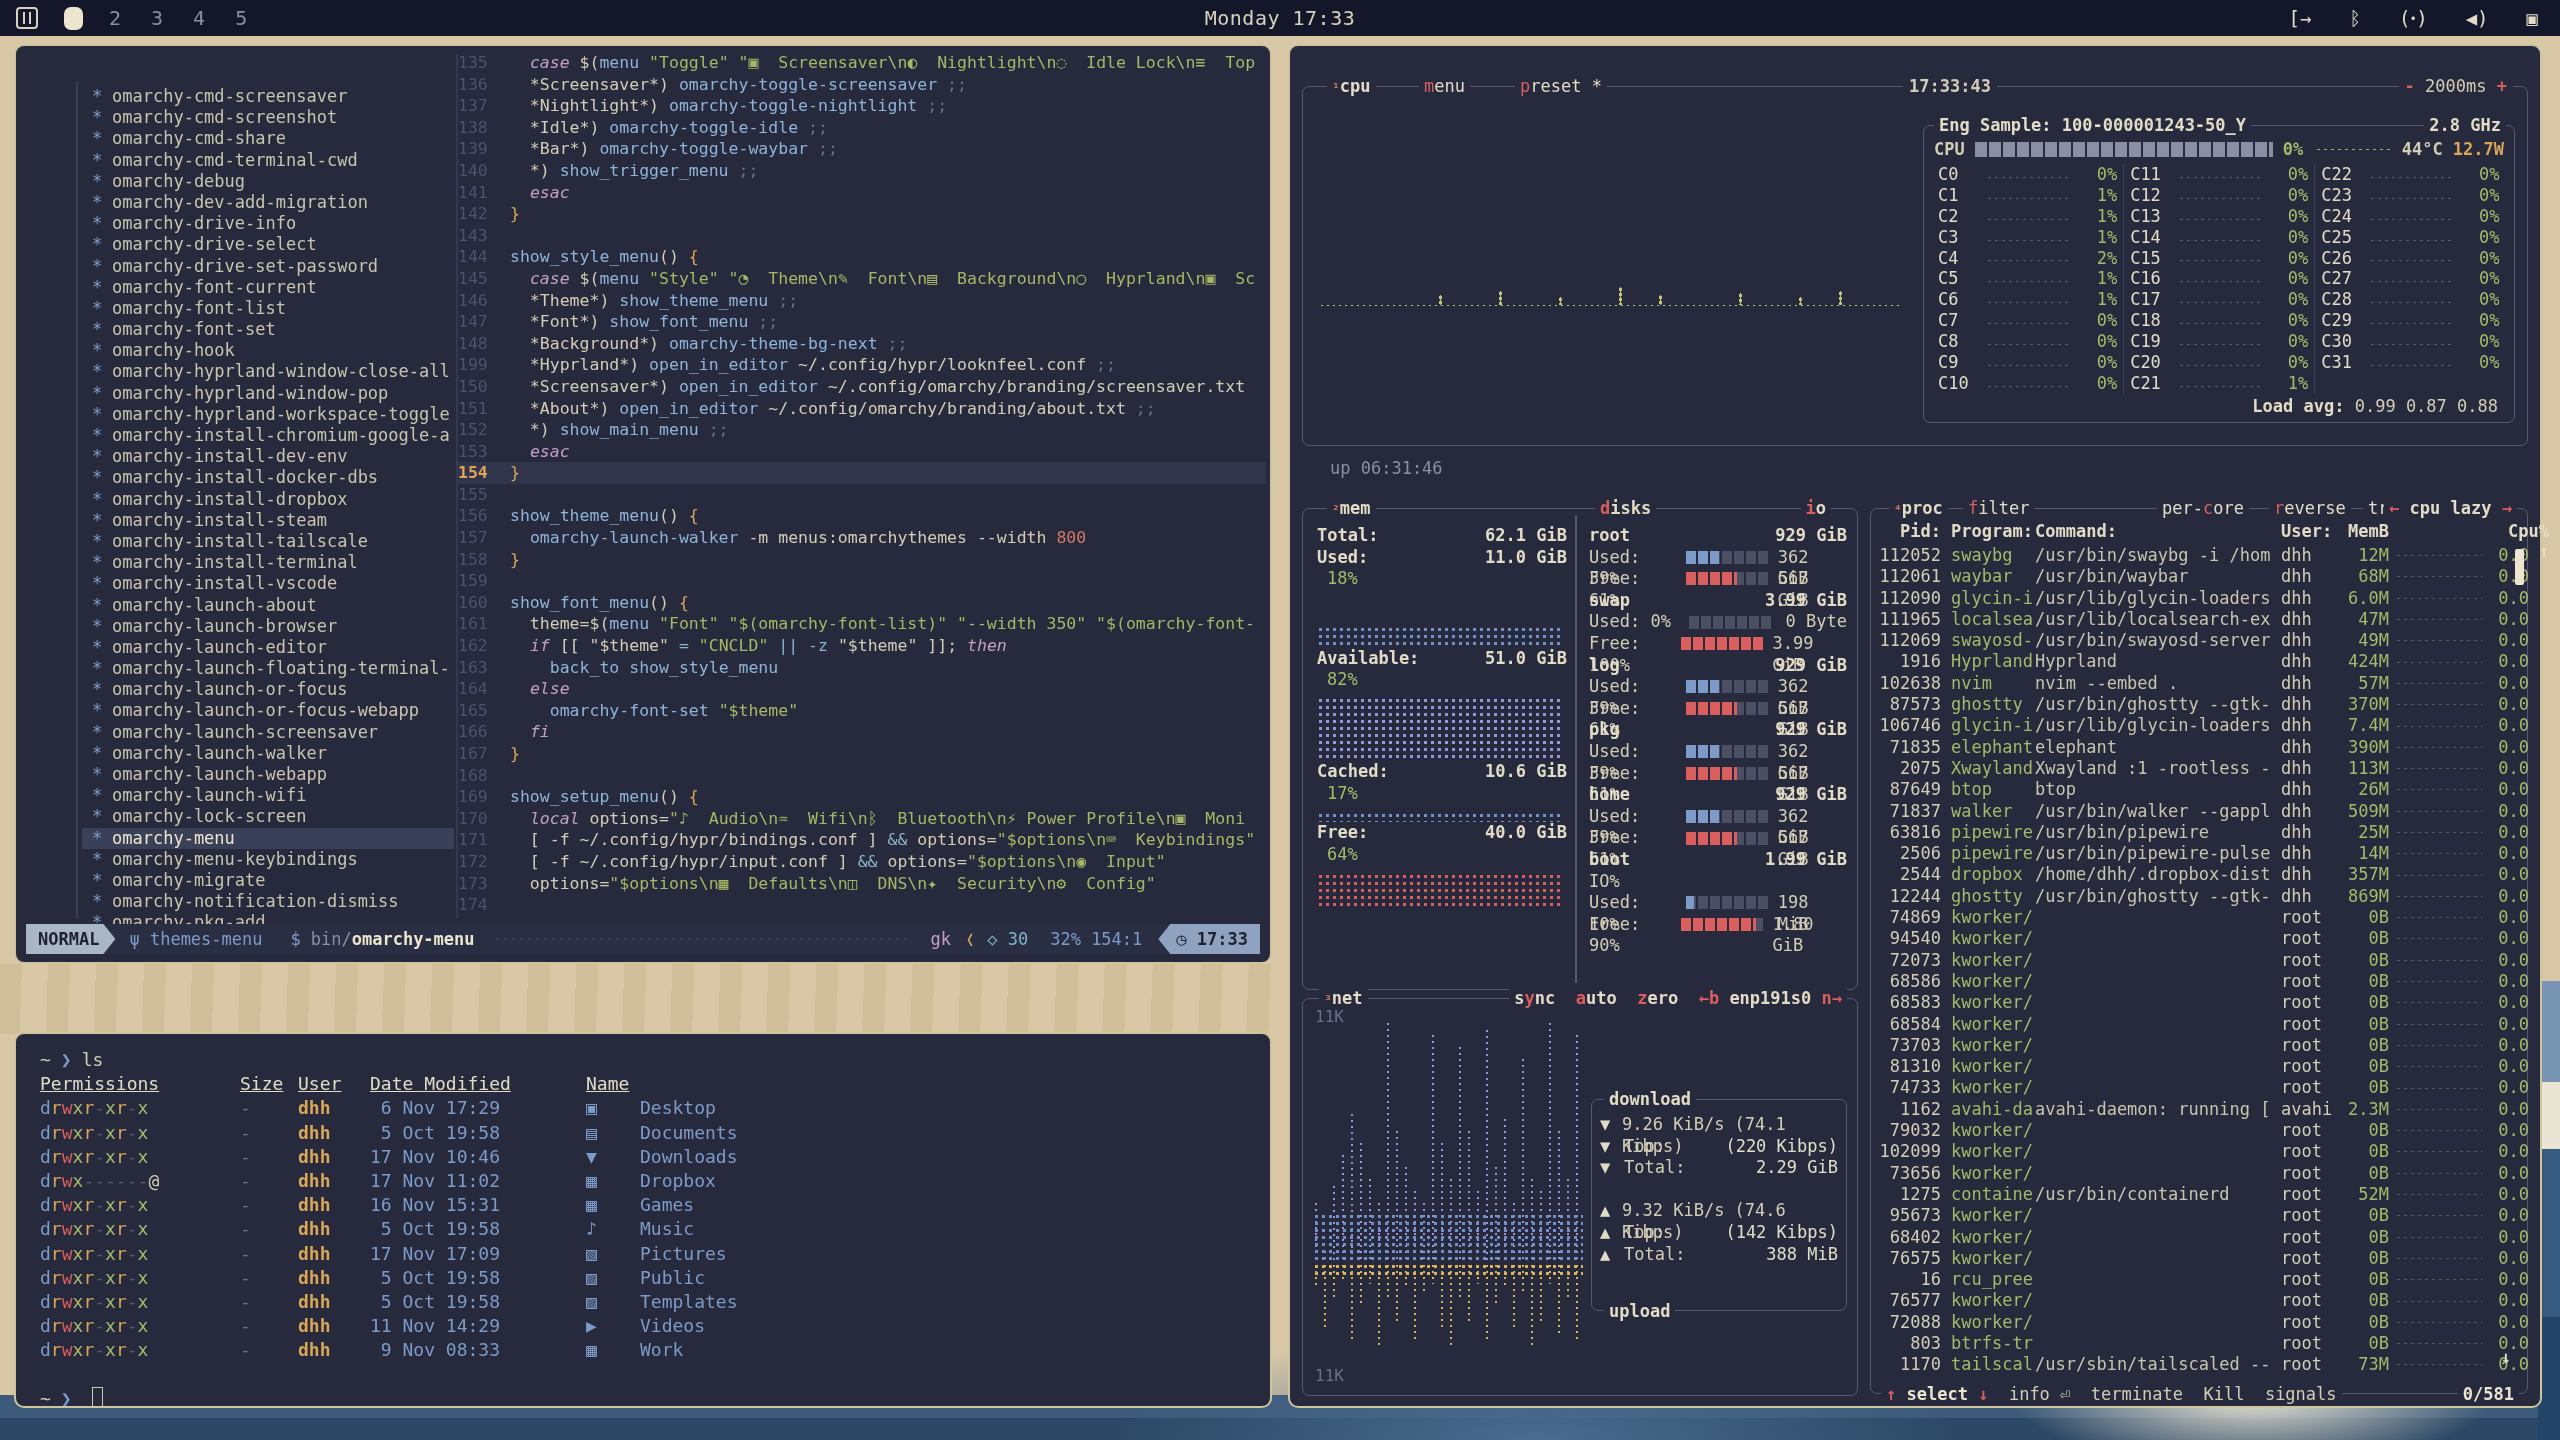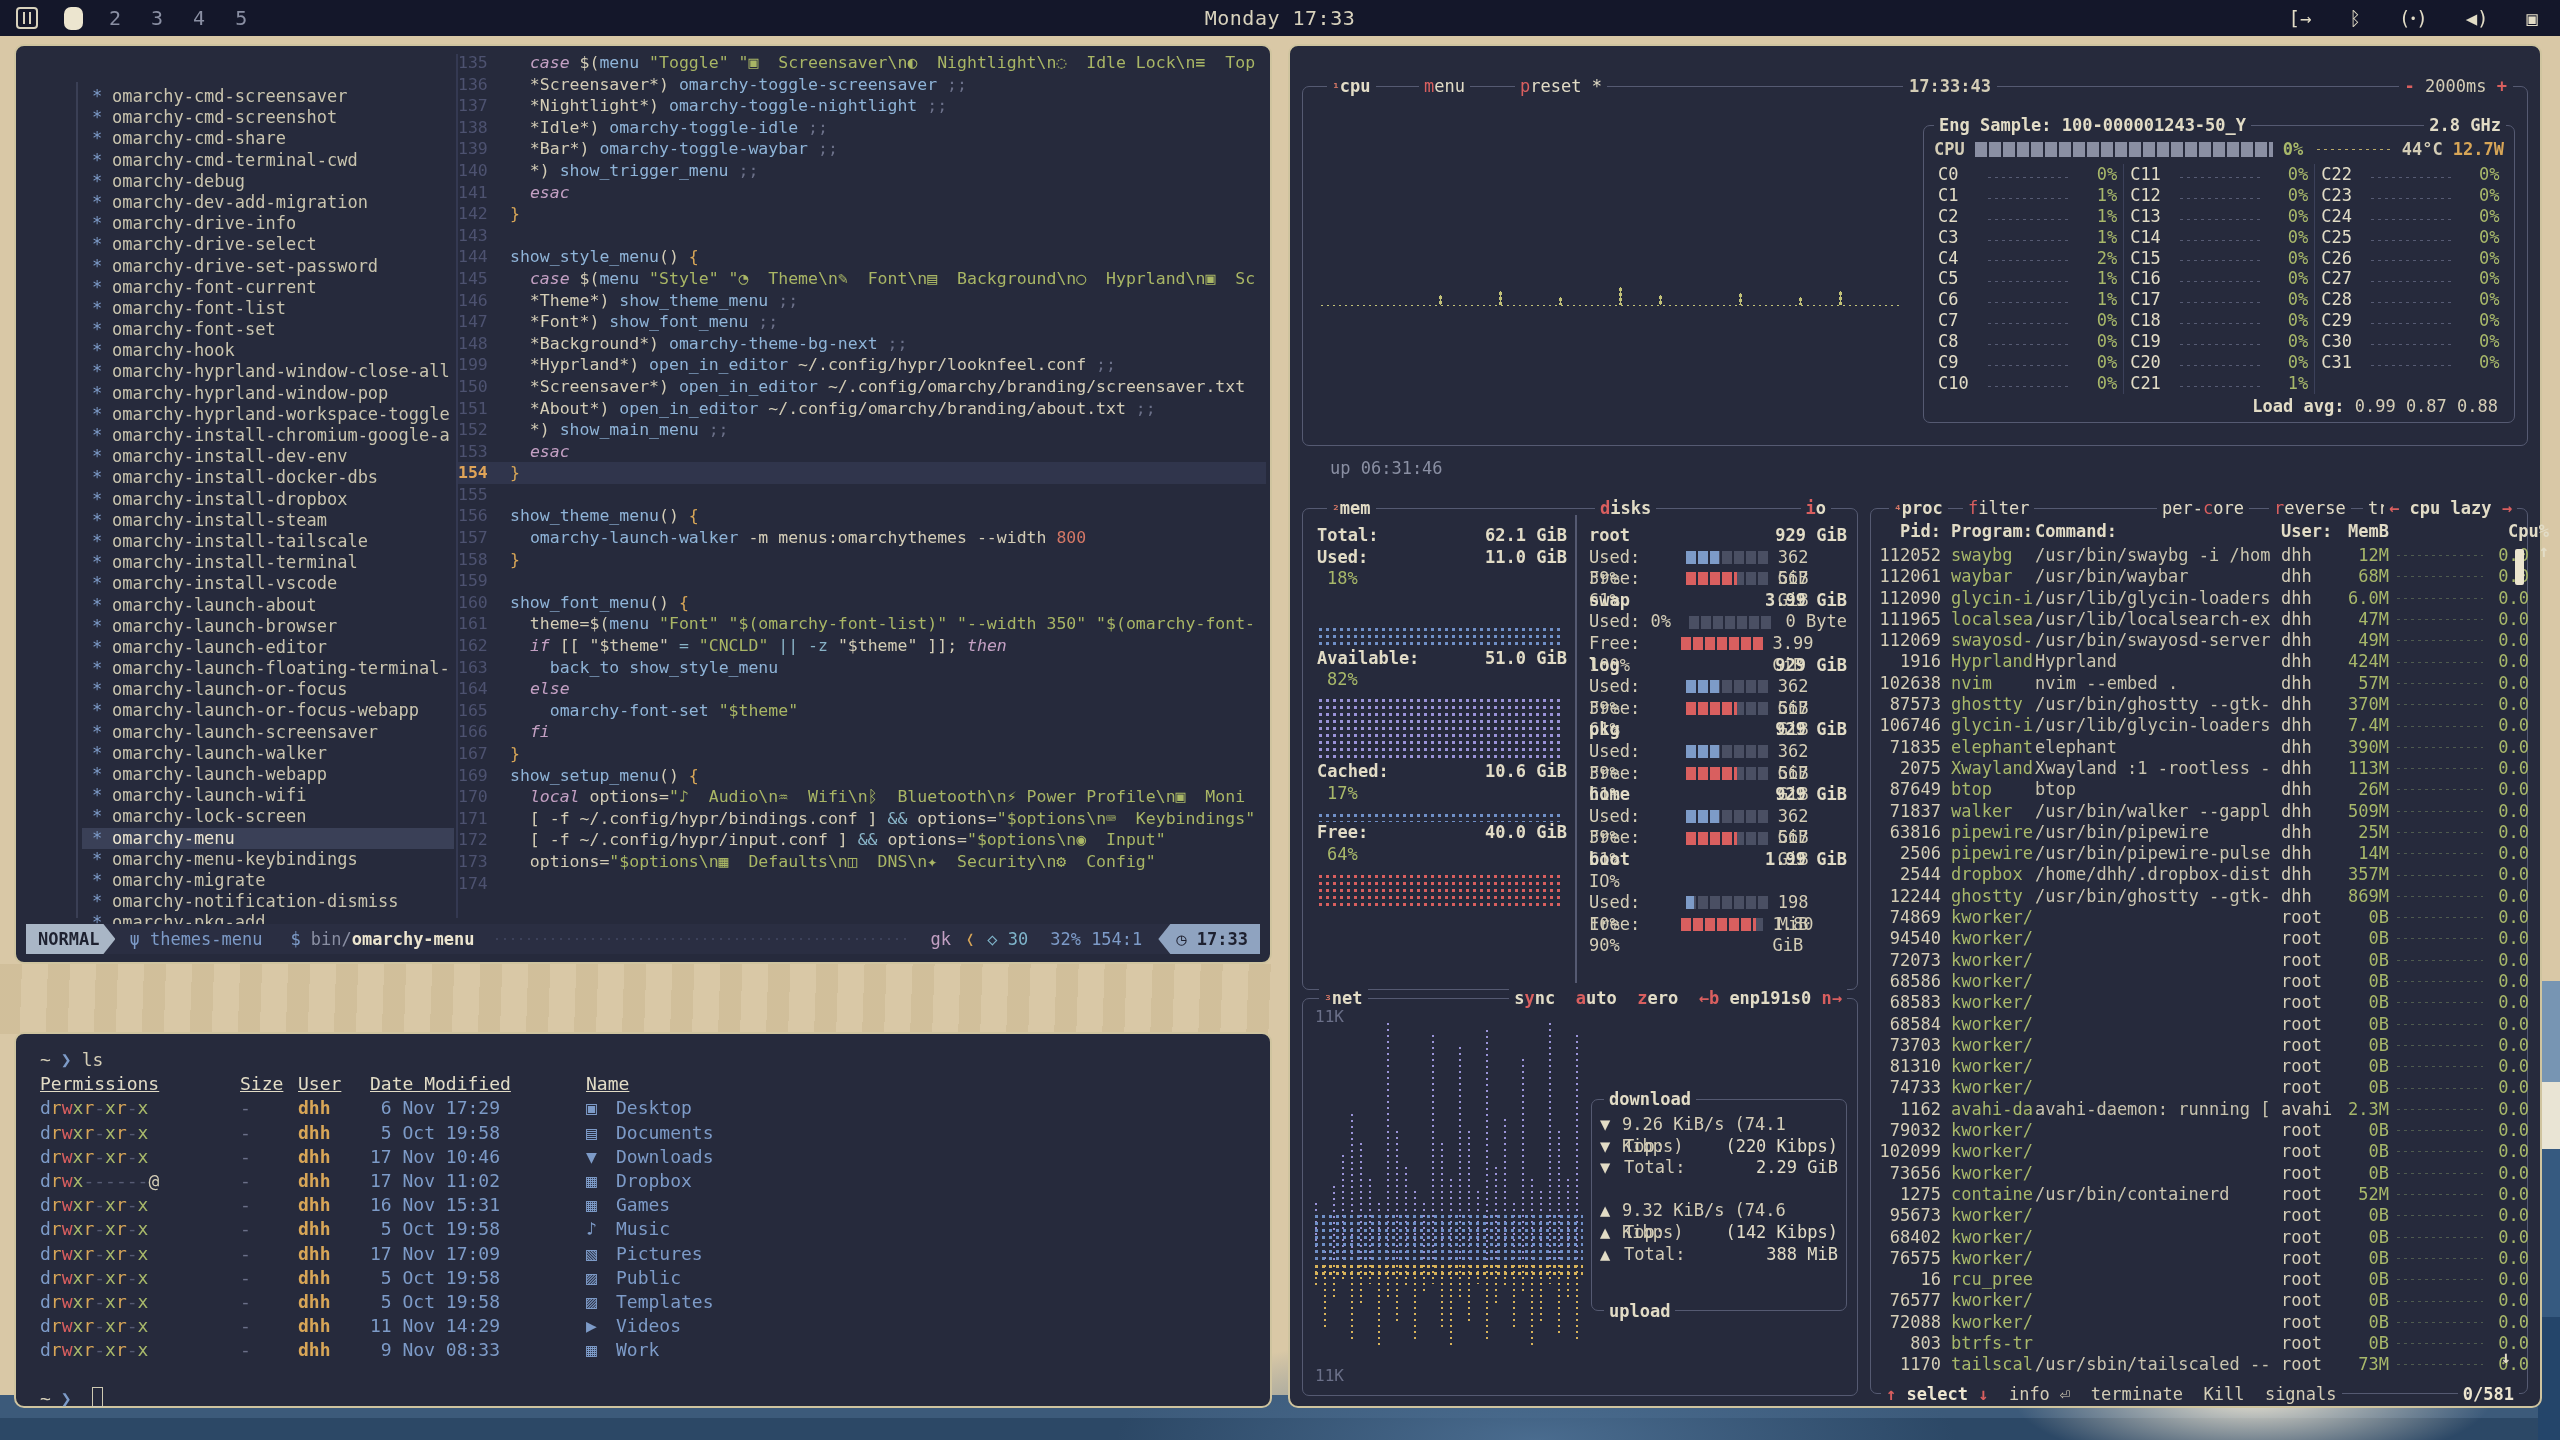--- a/index.html
+++ b/index.html
@@ -76,21 +76,21 @@
   
   #term { left:14px; top:1032px; width:1258px; height:376px; font-size:18px; color:#d4cdb6; }
   .t-inner { position:absolute; inset:14px 0 0 24px; line-height:24.2px; }
   .t-row { display:flex; white-space:pre; }
   .col-perm { width:200px; } .col-size { width:58px; } .col-user { width:72px; }
   .col-date { width:216px; } .col-name { }
   .t-head span.u { text-decoration:underline; color:#e2dcc6; }
   .pc-d { color:#7d9bc8; } .pc-r { color:#d8a657; } .pc-w { color:#d95f5f; }
   .pc-x { color:#a8b86a; } .pc-n { color:#565b73; } .pc-a { color:#d4cdb6; }
   .ls-size { color:#6b7089; } .ls-user { color:#d8a657; font-weight:bold; }
-  .ls-date { color:#7d9bc8; } .ls-name { color:#7d9bc8; }
+  .ls-date { color:#7d9bc8; } .ls-name { color:#7d9bc8;margin-left:24px; }
   .ls-icon { color:#7d9bc8; display:inline-block; width:30px; }
   .prompt-tilde { color:#d4cdb6; } .prompt-arrow { color:#7d9bc8; margin:0 10px; }
   .cursor-hollow { display:inline-block; width:11px; height:20px; border:1.6px solid #cfc9b2; vertical-align:-3px; margin-left:10px; }
 
   
   #btop { left:1288px; top:44px; width:1254px; height:1364px; font-size:17px; color:#d4cdb6; }
   .bbox { position:absolute; border:1.6px solid #555a72; border-radius:7px; }
   .btit { position:absolute; top:-11px; background:#262a3c; padding:0 5px; font-weight:bold; color:#e2dcc6; white-space:nowrap; }
   .btit .sup { color:#d47766; font-size:13px; }
   .hot { color:#d95f5f; }
@@ -404,20 +404,21 @@
       <div class="c-line"><span class="ln">158</span><span><span class="sg-b">}</span></span></div>
       <div class="c-line"><span class="ln">159</span><span></span></div>
       <div class="c-line"><span class="ln">160</span><span><span class="sg-f">show_font_menu</span><span class="sg-t">() </span><span class="sg-b">{</span></span></div>
       <div class="c-line"><span class="ln">161</span><span><span class="sg-t">  theme=$(</span><span class="sg-f">menu</span><span class="sg-s"> "Font" "$(omarchy-font-list)" "--width 350" "$(omarchy-font-</span></span></div>
       <div class="c-line"><span class="ln">162</span><span><span class="sg-t">  </span><span class="sg-k">if </span><span class="sg-t">[[ "$theme" </span><span class="sg-o">= </span><span class="sg-s">"CNCLD"</span><span class="sg-o"> || -z </span><span class="sg-t">"$theme" ]]; </span><span class="sg-k">then</span></span></div>
       <div class="c-line"><span class="ln">163</span><span><span class="sg-t">    </span><span class="sg-f">back_to</span><span class="sg-t"> </span><span class="sg-f">show_style_menu</span></span></div>
       <div class="c-line"><span class="ln">164</span><span><span class="sg-t">  </span><span class="sg-k">else</span></span></div>
       <div class="c-line"><span class="ln">165</span><span><span class="sg-t">    </span><span class="sg-f">omarchy-font-set</span><span class="sg-s"> "$theme"</span></span></div>
       <div class="c-line"><span class="ln">166</span><span><span class="sg-t">  </span><span class="sg-k">fi</span></span></div>
       <div class="c-line"><span class="ln">167</span><span><span class="sg-b">}</span></span></div>
+      <div class="c-line"><span class="ln">168</span><span></span></div>
       <div class="c-line"><span class="ln">169</span><span><span class="sg-f">show_setup_menu</span><span class="sg-t">() </span><span class="sg-b">{</span></span></div>
       <div class="c-line"><span class="ln">170</span><span><span class="sg-t">  </span><span class="sg-k">local </span><span class="sg-t">options=</span><span class="sg-s">"♪  Audio\n♒  Wifi\nᛒ  Bluetooth\n⚡ Power Profile\n▣  Moni</span></span></div>
       <div class="c-line"><span class="ln">171</span><span><span class="sg-t">  [ -f ~/.config/hypr/bindings.conf ] </span><span class="sg-o">&amp;&amp; </span><span class="sg-t">options=</span><span class="sg-s">"$options\n⌨  Keybindings"</span></span></div>
       <div class="c-line"><span class="ln">172</span><span><span class="sg-t">  [ -f ~/.config/hypr/input.conf ] </span><span class="sg-o">&amp;&amp; </span><span class="sg-t">options=</span><span class="sg-s">"$options\n◉  Input"</span></span></div>
       <div class="c-line"><span class="ln">173</span><span><span class="sg-t">  options=</span><span class="sg-s">"$options\n▦  Defaults\n◫  DNS\n✦  Security\n⚙  Config"</span></span></div>
       <div class="c-line"><span class="ln">174</span><span></span></div>
     </div>
 
   <div class="statusline">
     <span class="chip mode">NORMAL</span>

